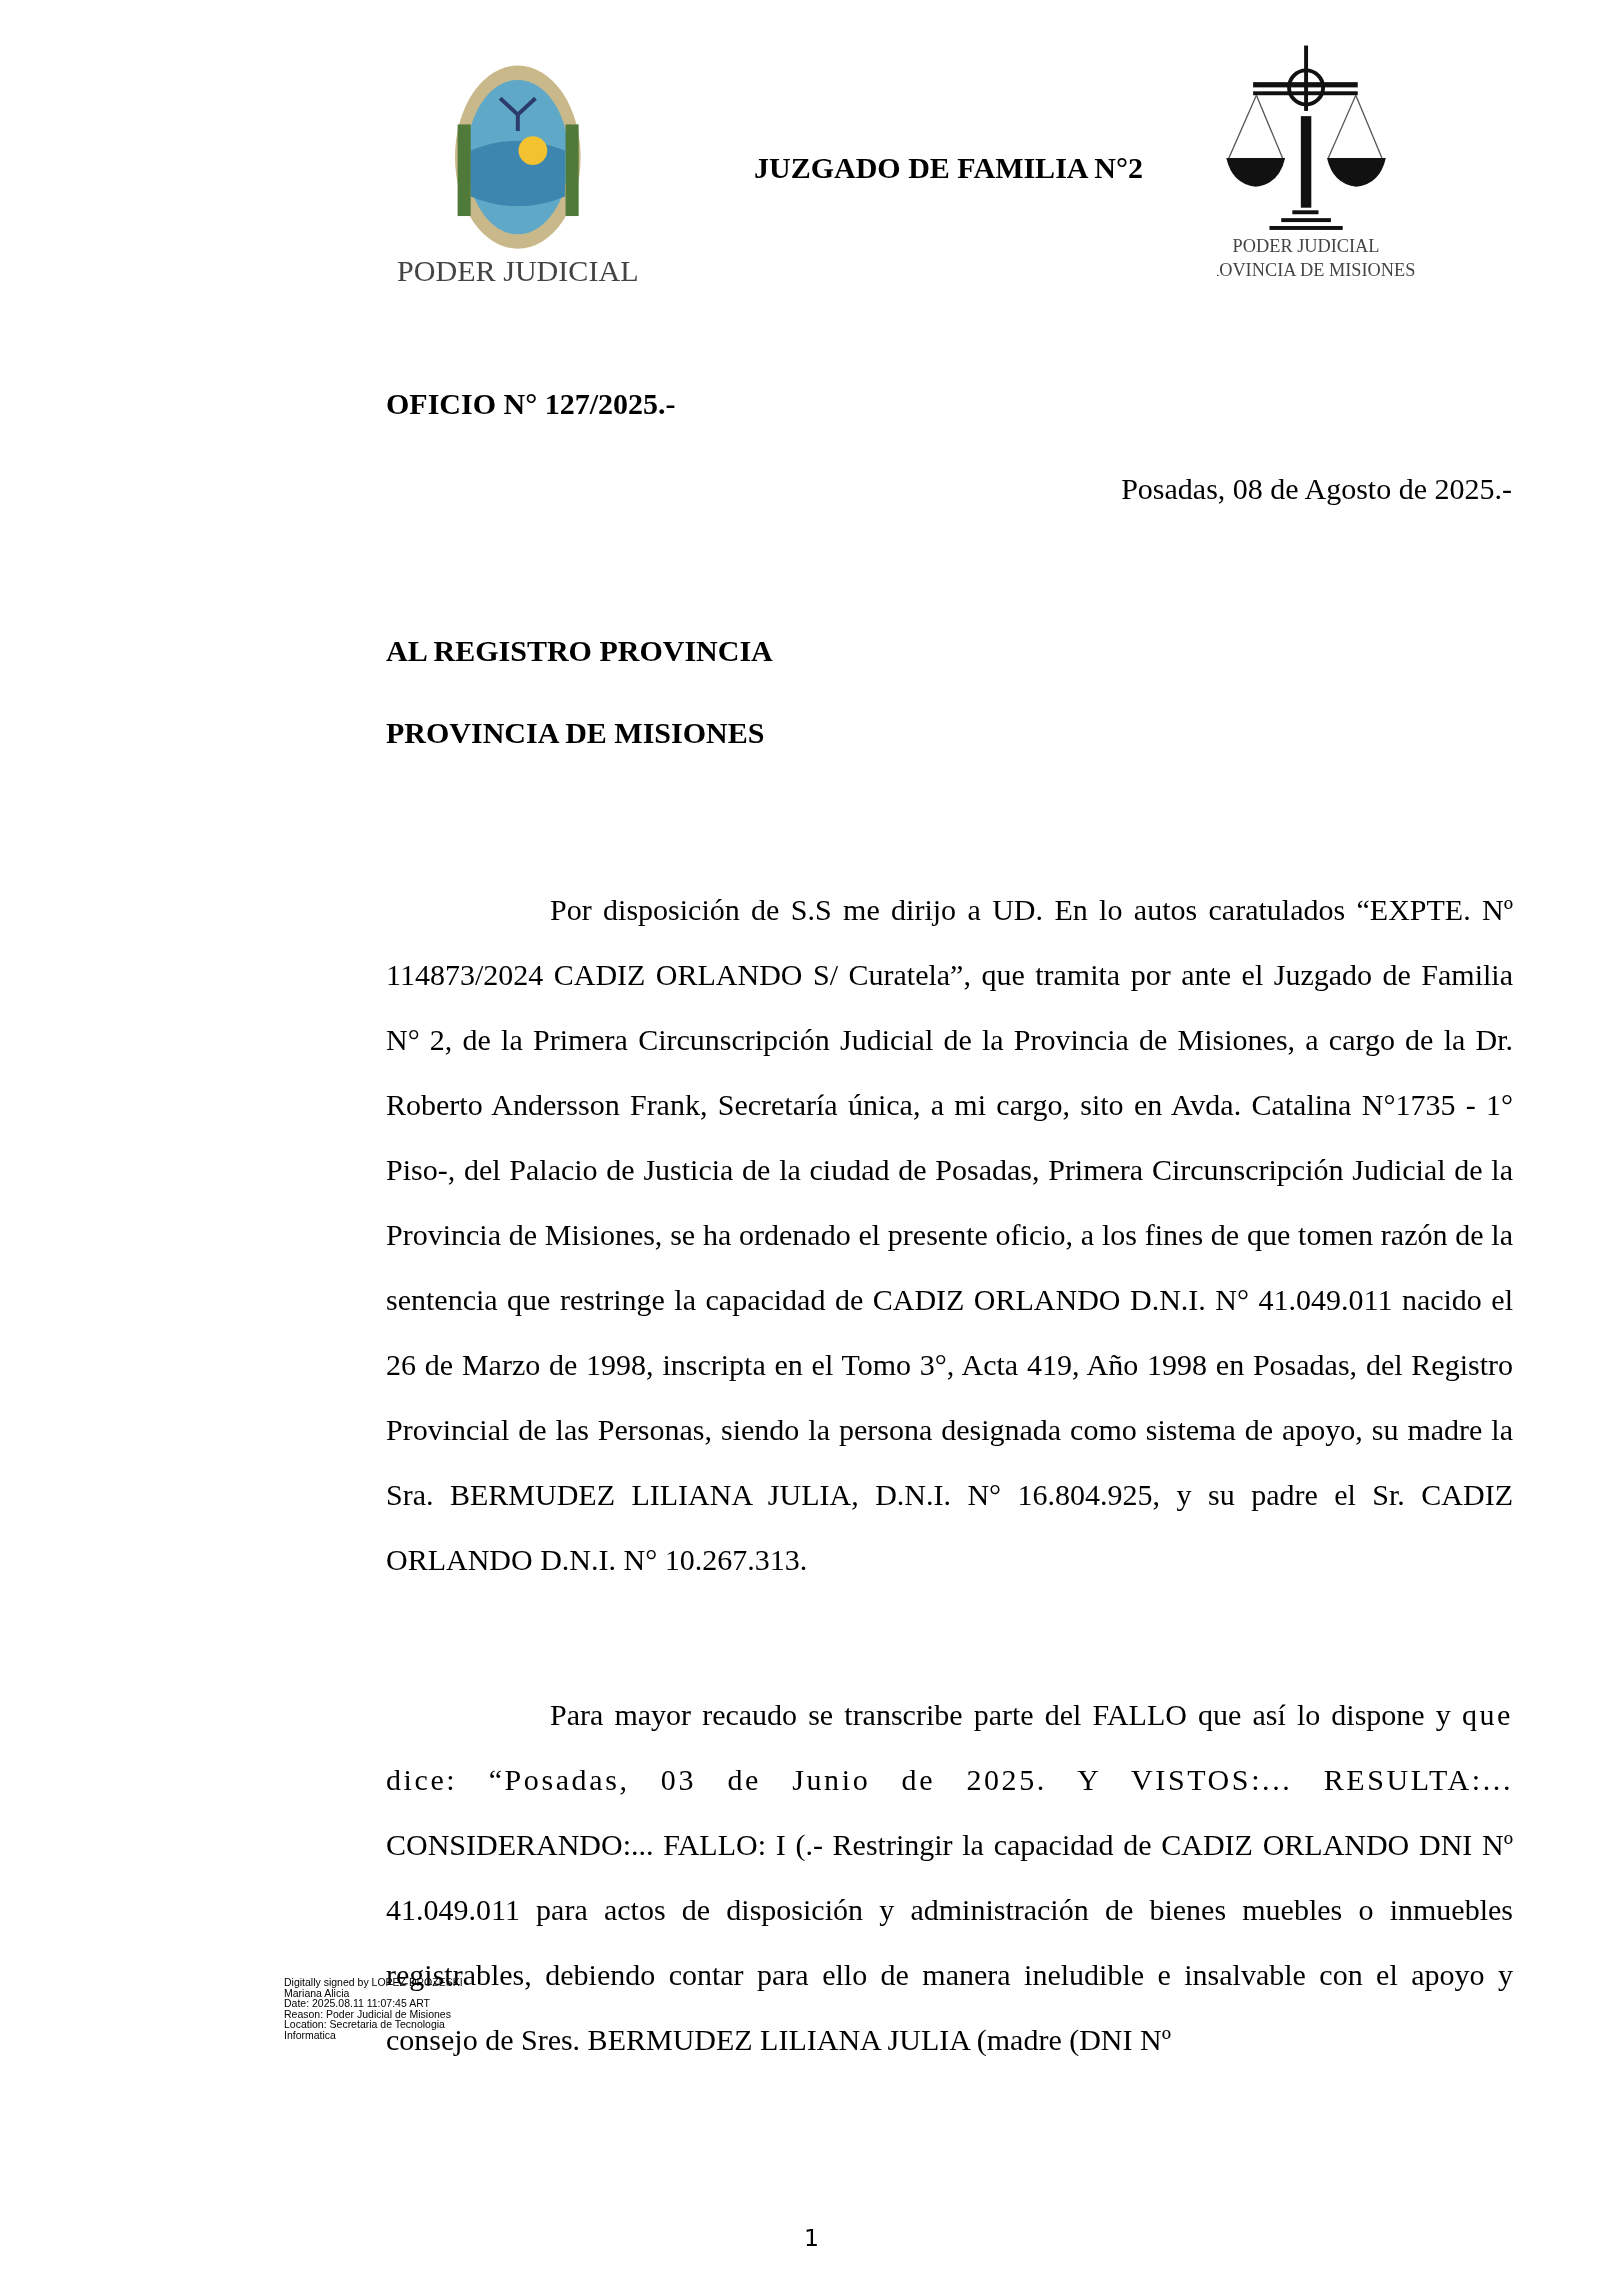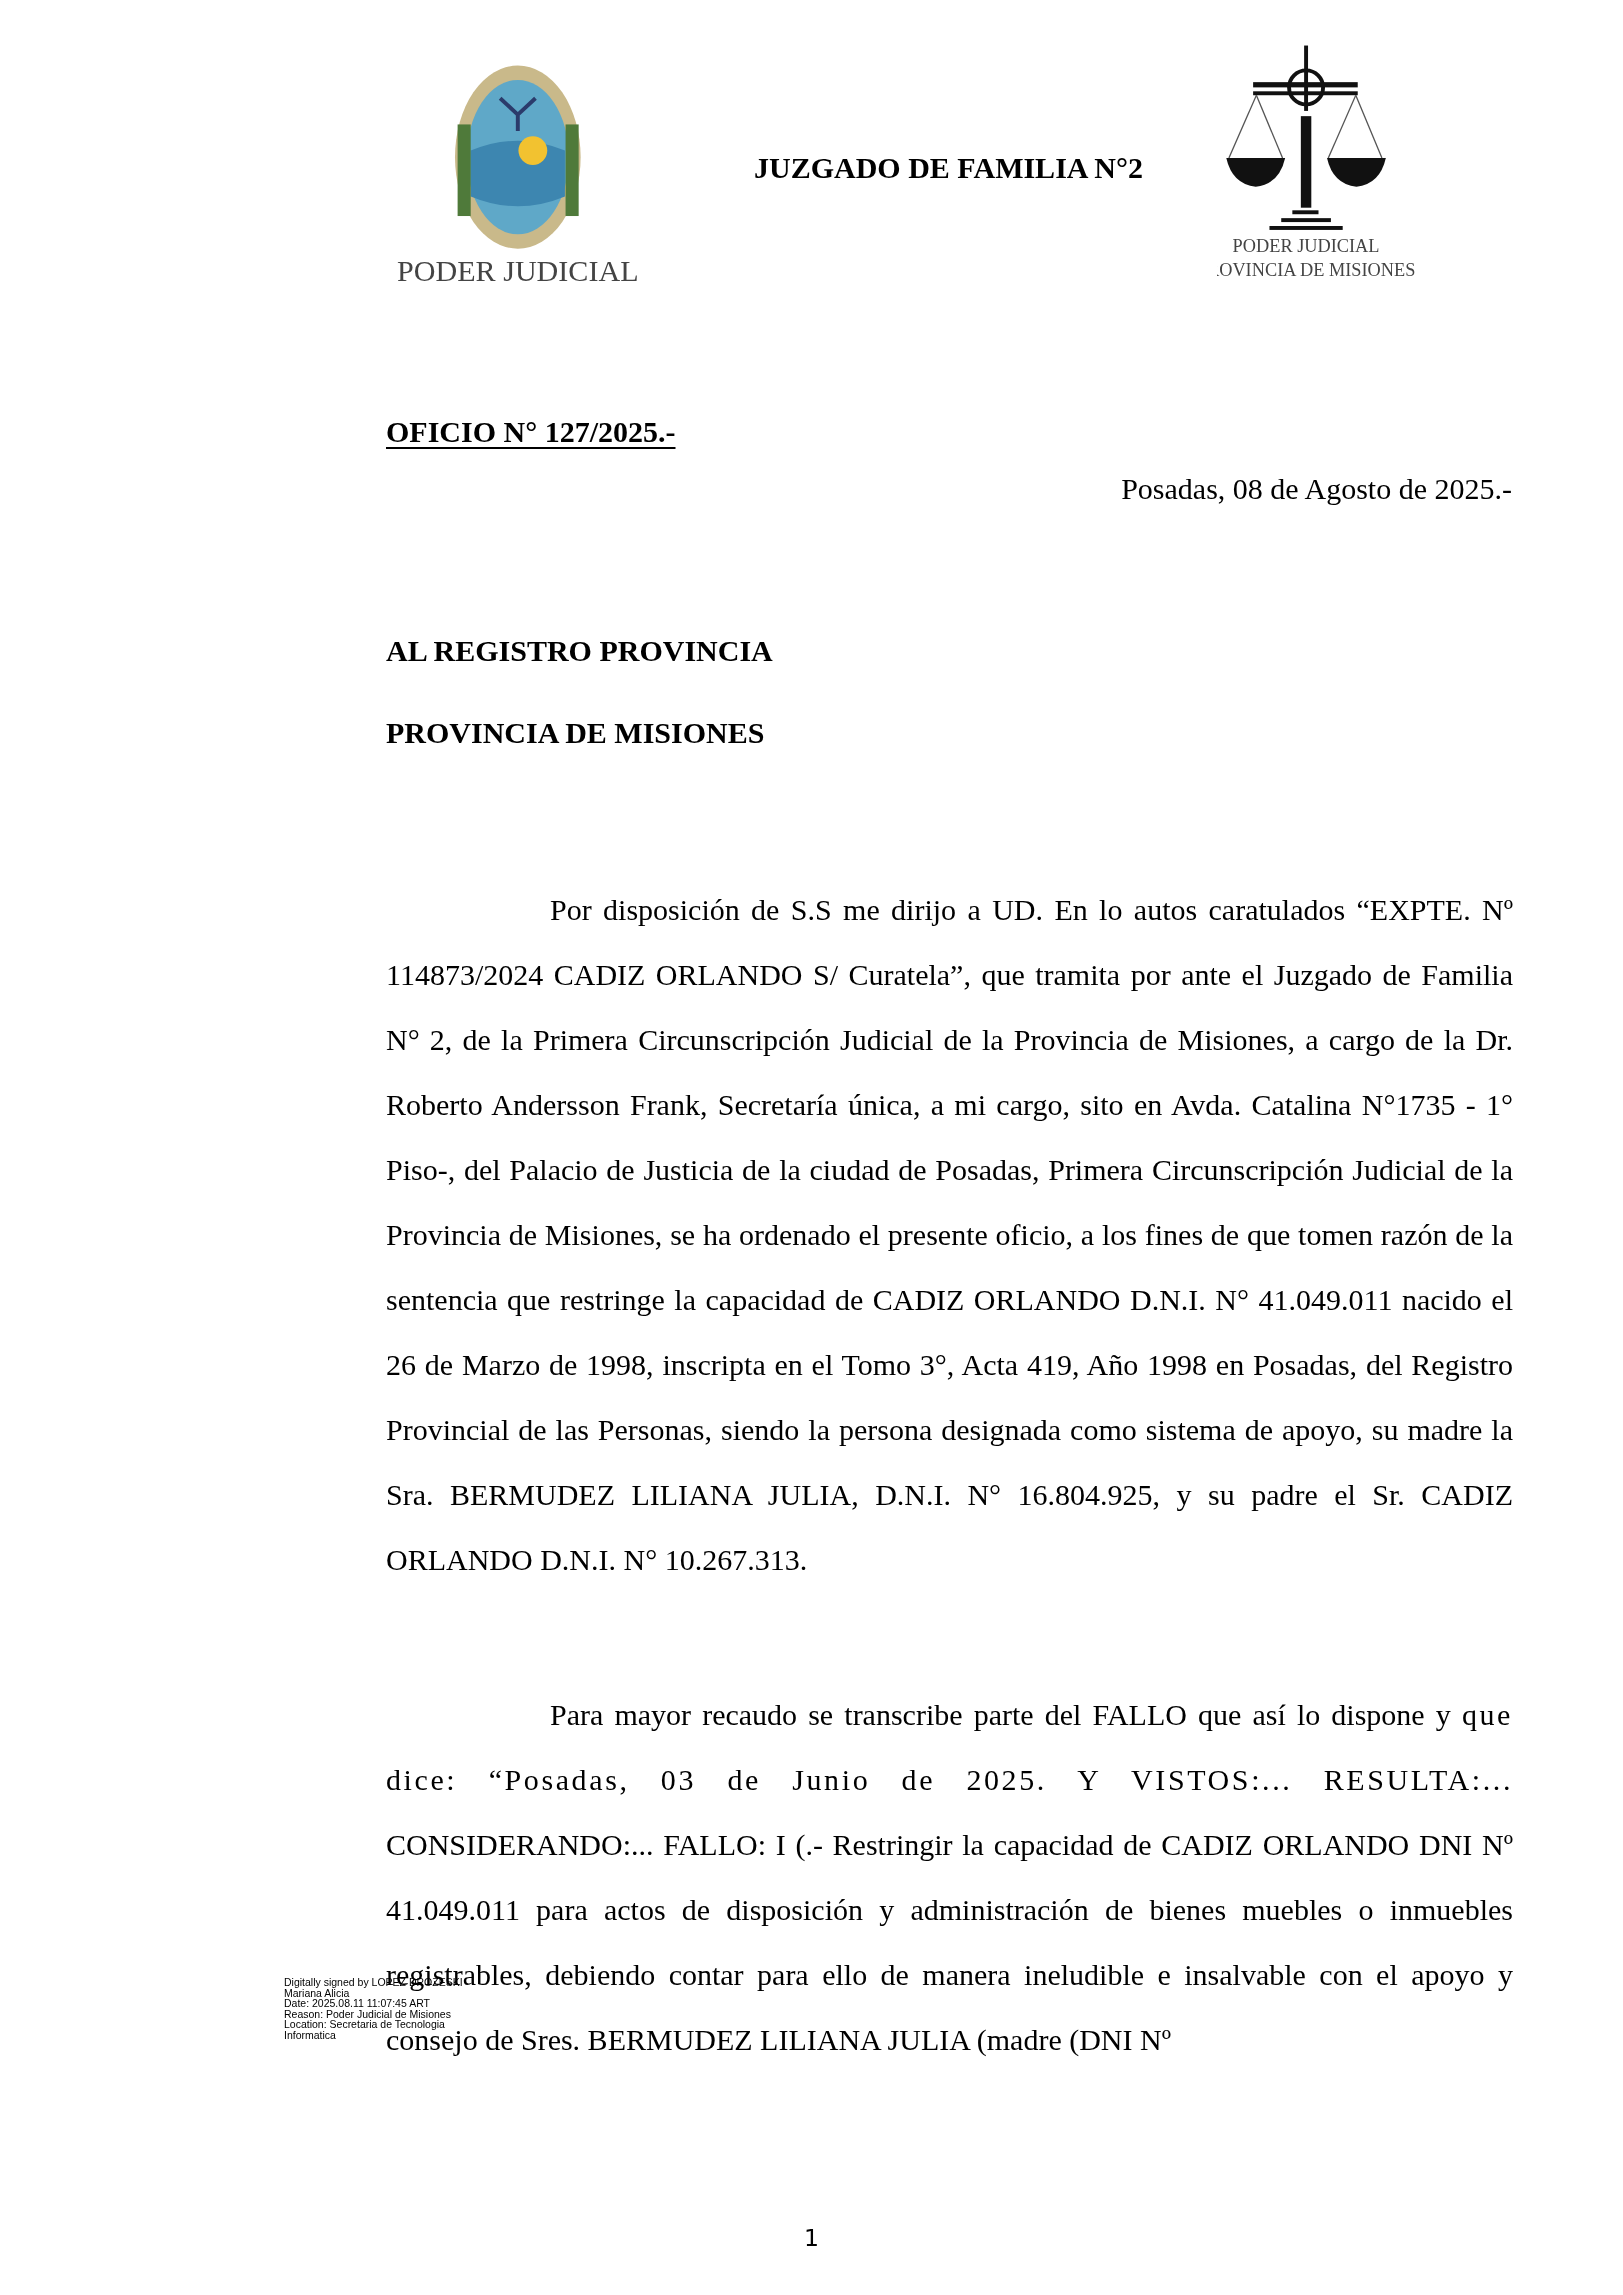--- a/index.html
+++ b/index.html
@@ -7,21 +7,21 @@
          font-family: "Liberation Serif", "DejaVu Serif", serif; color: #000; }
   .abs { position: absolute; }
 
   
   #logo-left { left: 366px; top: 59px; width: 301px; height: 229px; }
   #logo-right { left: 1217px; top: 39px; width: 288px; height: 255px; }
   .court-title { left: 654px; top: 137px; width: 589px; text-align: center;
                  font-weight: bold; font-size: 30px; line-height: 37px; margin-top: 12px; }
 
   .oficio { left: 386px; top: 387px; font-weight: bold; font-size: 30px;
-            text-decoration: underline; text-underline-offset: 5.2px; text-decoration-thickness: 2px; margin-top: 28px; }
+            text-underline-offset: 5.2px; text-decoration-thickness: 2px; }
   .date-line { right: 111px; top: 472px; font-size: 30px; }
 
   .addressee { left: 386px; top: 631px; font-weight: bold; font-size: 30px; }
   .addressee div { height: 82px; line-height: 39px; }
 
   .para { left: 386px; width: 1127px; font-size: 30px; line-height: 65px;
           text-align: justify; text-align-last: left; }
   .para .indent { display: inline-block; width: 164px; }
   #para-1 { top: 877px; }
   #para-2 { top: 1682px; }

